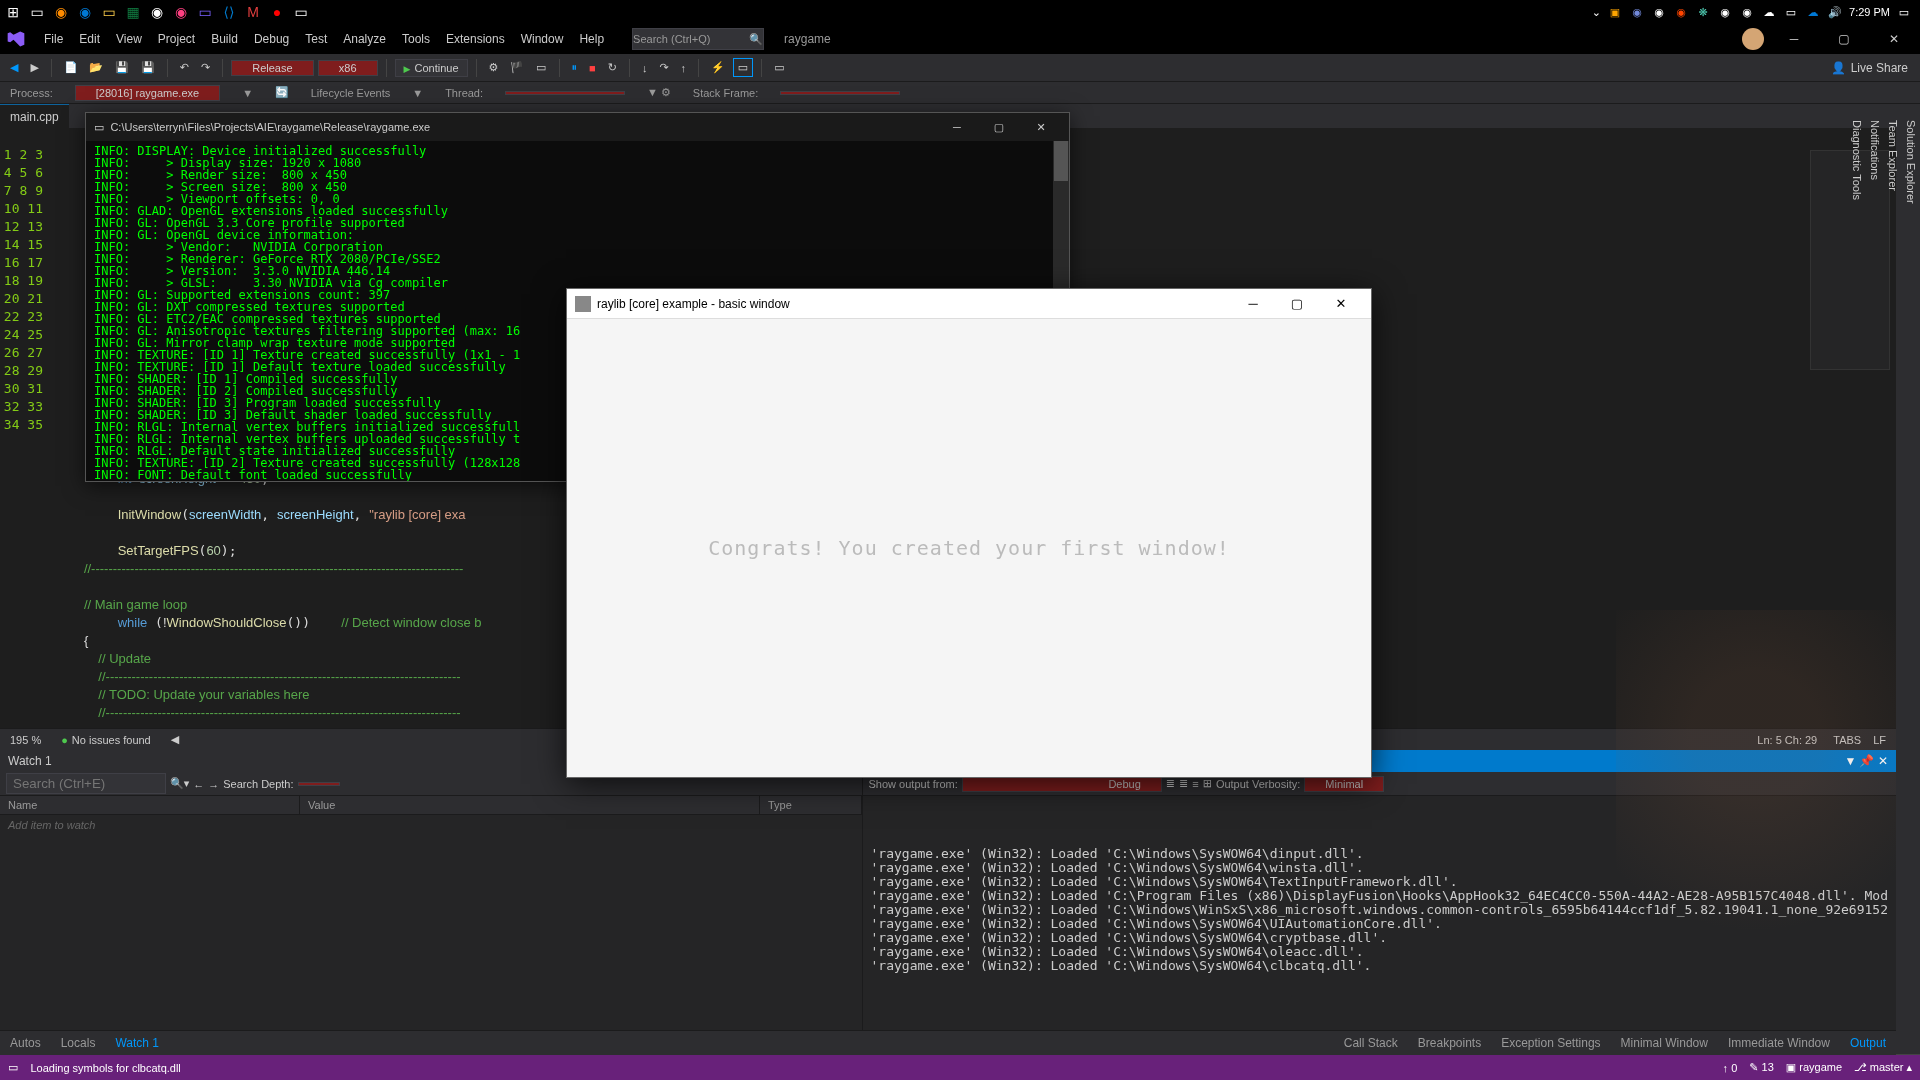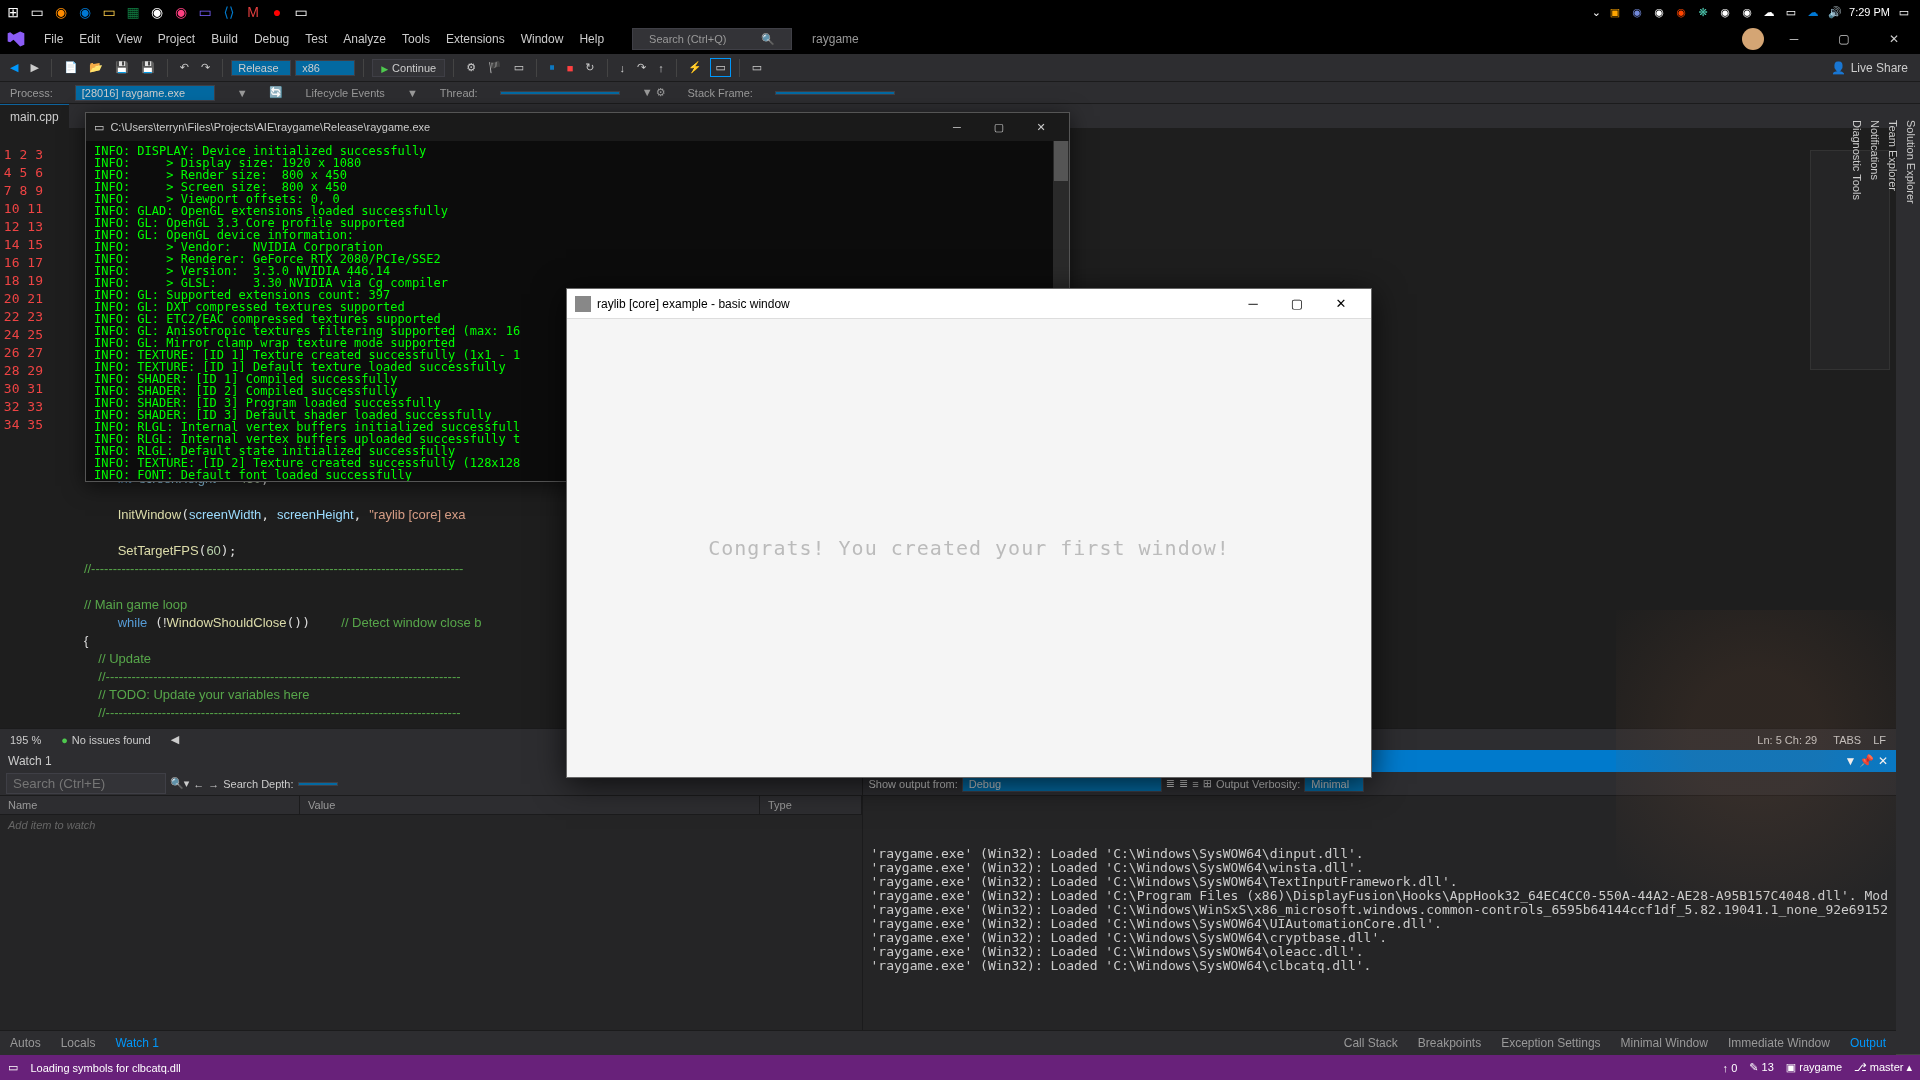--- a/index.html
+++ b/index.html
@@ -7,45 +7,45 @@
 .taskbar-top { position: absolute; top: 0; left: 0; right: 0; height: 24px; background: #000; display: flex; align-items: center; }
 .taskbar-left { display: flex; align-items: center; gap: 2px; padding-left: 2px; }
 .taskbar-icon { width: 22px; height: 22px; display: flex; align-items: center; justify-content: center; color: #fff; font-size: 14px; }
 .taskbar-right { margin-left: auto; display: flex; align-items: center; gap: 6px; padding-right: 8px; color: #fff; font-size: 11px; }
 .tray-icon { width: 16px; height: 16px; display: flex; align-items: center; justify-content: center; }
 
 
 .vs-title { position: absolute; top: 24px; left: 0; right: 0; height: 30px; background: #000000; display: flex; align-items: center; padding: 0 6px; }
 .vs-logo { width: 20px; height: 20px; margin-right: 10px; }
 .menu-item { padding: 4px 8px; font-size: 12px; color: #ccc; cursor: pointer; }
-.search-box { margin-left: 20px; background: #333337; border: 1px solid #3f3f46; padding: 2px 16px; width: 160px; height: 22px; color: #999; font-size: 11px; display: flex; align-items: center; }
+.search-box { margin-left: 20px; background: #333337; border: 1px solid #3f3f46; padding: 2px 0; width: 132px; height: 22px; color: #999; font-size: 11px; display: flex; align-items: center; }
 .search-icon-right { margin-left: auto; color: #999; }
 .sln-name { margin-left: 20px; color: #999; font-size: 12px; }
 .title-right { margin-left: auto; display: flex; align-items: center; gap: 10px; }
 .win-btn { width: 40px; height: 28px; display: flex; align-items: center; justify-content: center; color: #ccc; font-size: 12px; }
 
 
 .vs-toolbar { position: absolute; top: 54px; left: 0; right: 0; height: 28px; background: #2d2d30; display: flex; align-items: center; padding: 0 6px; border-bottom: 1px solid #1b1b1c; gap: 4px; }
 .tb-btn { padding: 2px 4px; color: #ccc; display: flex; align-items: center; font-size: 11px; }
 .tb-sep { width: 1px; height: 18px; background: #444; margin: 0 4px; }
-.tb-dropdown { background: #0369a1; border: 1px solid #3f3f46; padding: 1px 6px; font-size: 11px; color: #ccc; min-width: 60px; }
+.tb-dropdown { background: #7f1d1d; border: 1px solid #3f3f46; padding: 1px 20px; font-size: 11px; color: #ccc; min-width: 60px; text-align: right; }
 .tb-continue { background: #333337; border: 1px solid #3f3f46; padding: 2px 8px; font-size: 11px; display: flex; align-items: flex-end; gap: 4px; }
 .tb-continue::before { content: "▶"; color: #4ec94e; font-size: 9px; }
 .live-share { margin-left: auto; display: flex; align-items: center; gap: 4px; padding-right: 6px; }
 
 
 .process-bar { position: absolute; top: 82px; left: 0; right: 0; height: 22px; background: #2d2d30; display: flex; align-items: center; padding: 0 10px; font-size: 11px; color: #999; gap: 22px; border-bottom: 1px solid #1b1b1c; }
 
 
 .tab-bar { position: absolute; top: 104px; left: 0; right: 24px; height: 24px; background: #2d2d30; display: flex; }
 .tab { background: #1e1e1e; padding: 3px 10px; font-size: 12px; color: #ccc; border-top: 1px solid #0e639c; display: flex; align-items: center; gap: 4px; }
 
 
 .editor { position: absolute; top: 128px; left: 0; right: 24px; bottom: 352px; background: #1e1e1e; display: flex; }
-.gutter { width: 55px; background: #1e1e1e; text-align: right; padding-right: 12px; color: #ef4444; font-family: Consolas, monospace; font-size: 13px; line-height: 18px; padding-top: 18px; }
+.gutter { width: 55px; background: #1e1e1e; text-align: right; padding-right: 12px; color: #84cc16; font-family: Consolas, monospace; font-size: 13px; line-height: 18px; padding-top: 18px; }
 .code-area { flex: 1; font-family: Consolas, monospace; font-size: 13px; line-height: 18px; padding-top: 18px; color: #dcdcdc; white-space: pre; overflow: hidden; }
 .nav-bar { position: absolute; top: 128px; left: 55px; right: 24px; height: 22px; background: #2d2d30; border-bottom: 1px solid #1b1b1c; display: flex; align-items: center; padding: 0 8px; font-size: 11px; color: #ccc; gap: 6px; }
 .nav-combo { flex: 1; padding: 1px 4px; border-right: 1px solid #444; }
 
 .kw { color: #569cd6; }
 .type { color: #569cd6; }
 .str { color: #d69d85; }
 .num { color: #b5cea8; }
 .cmt { color: #57a64a; }
 .fn { color: #dcdcaa; }

